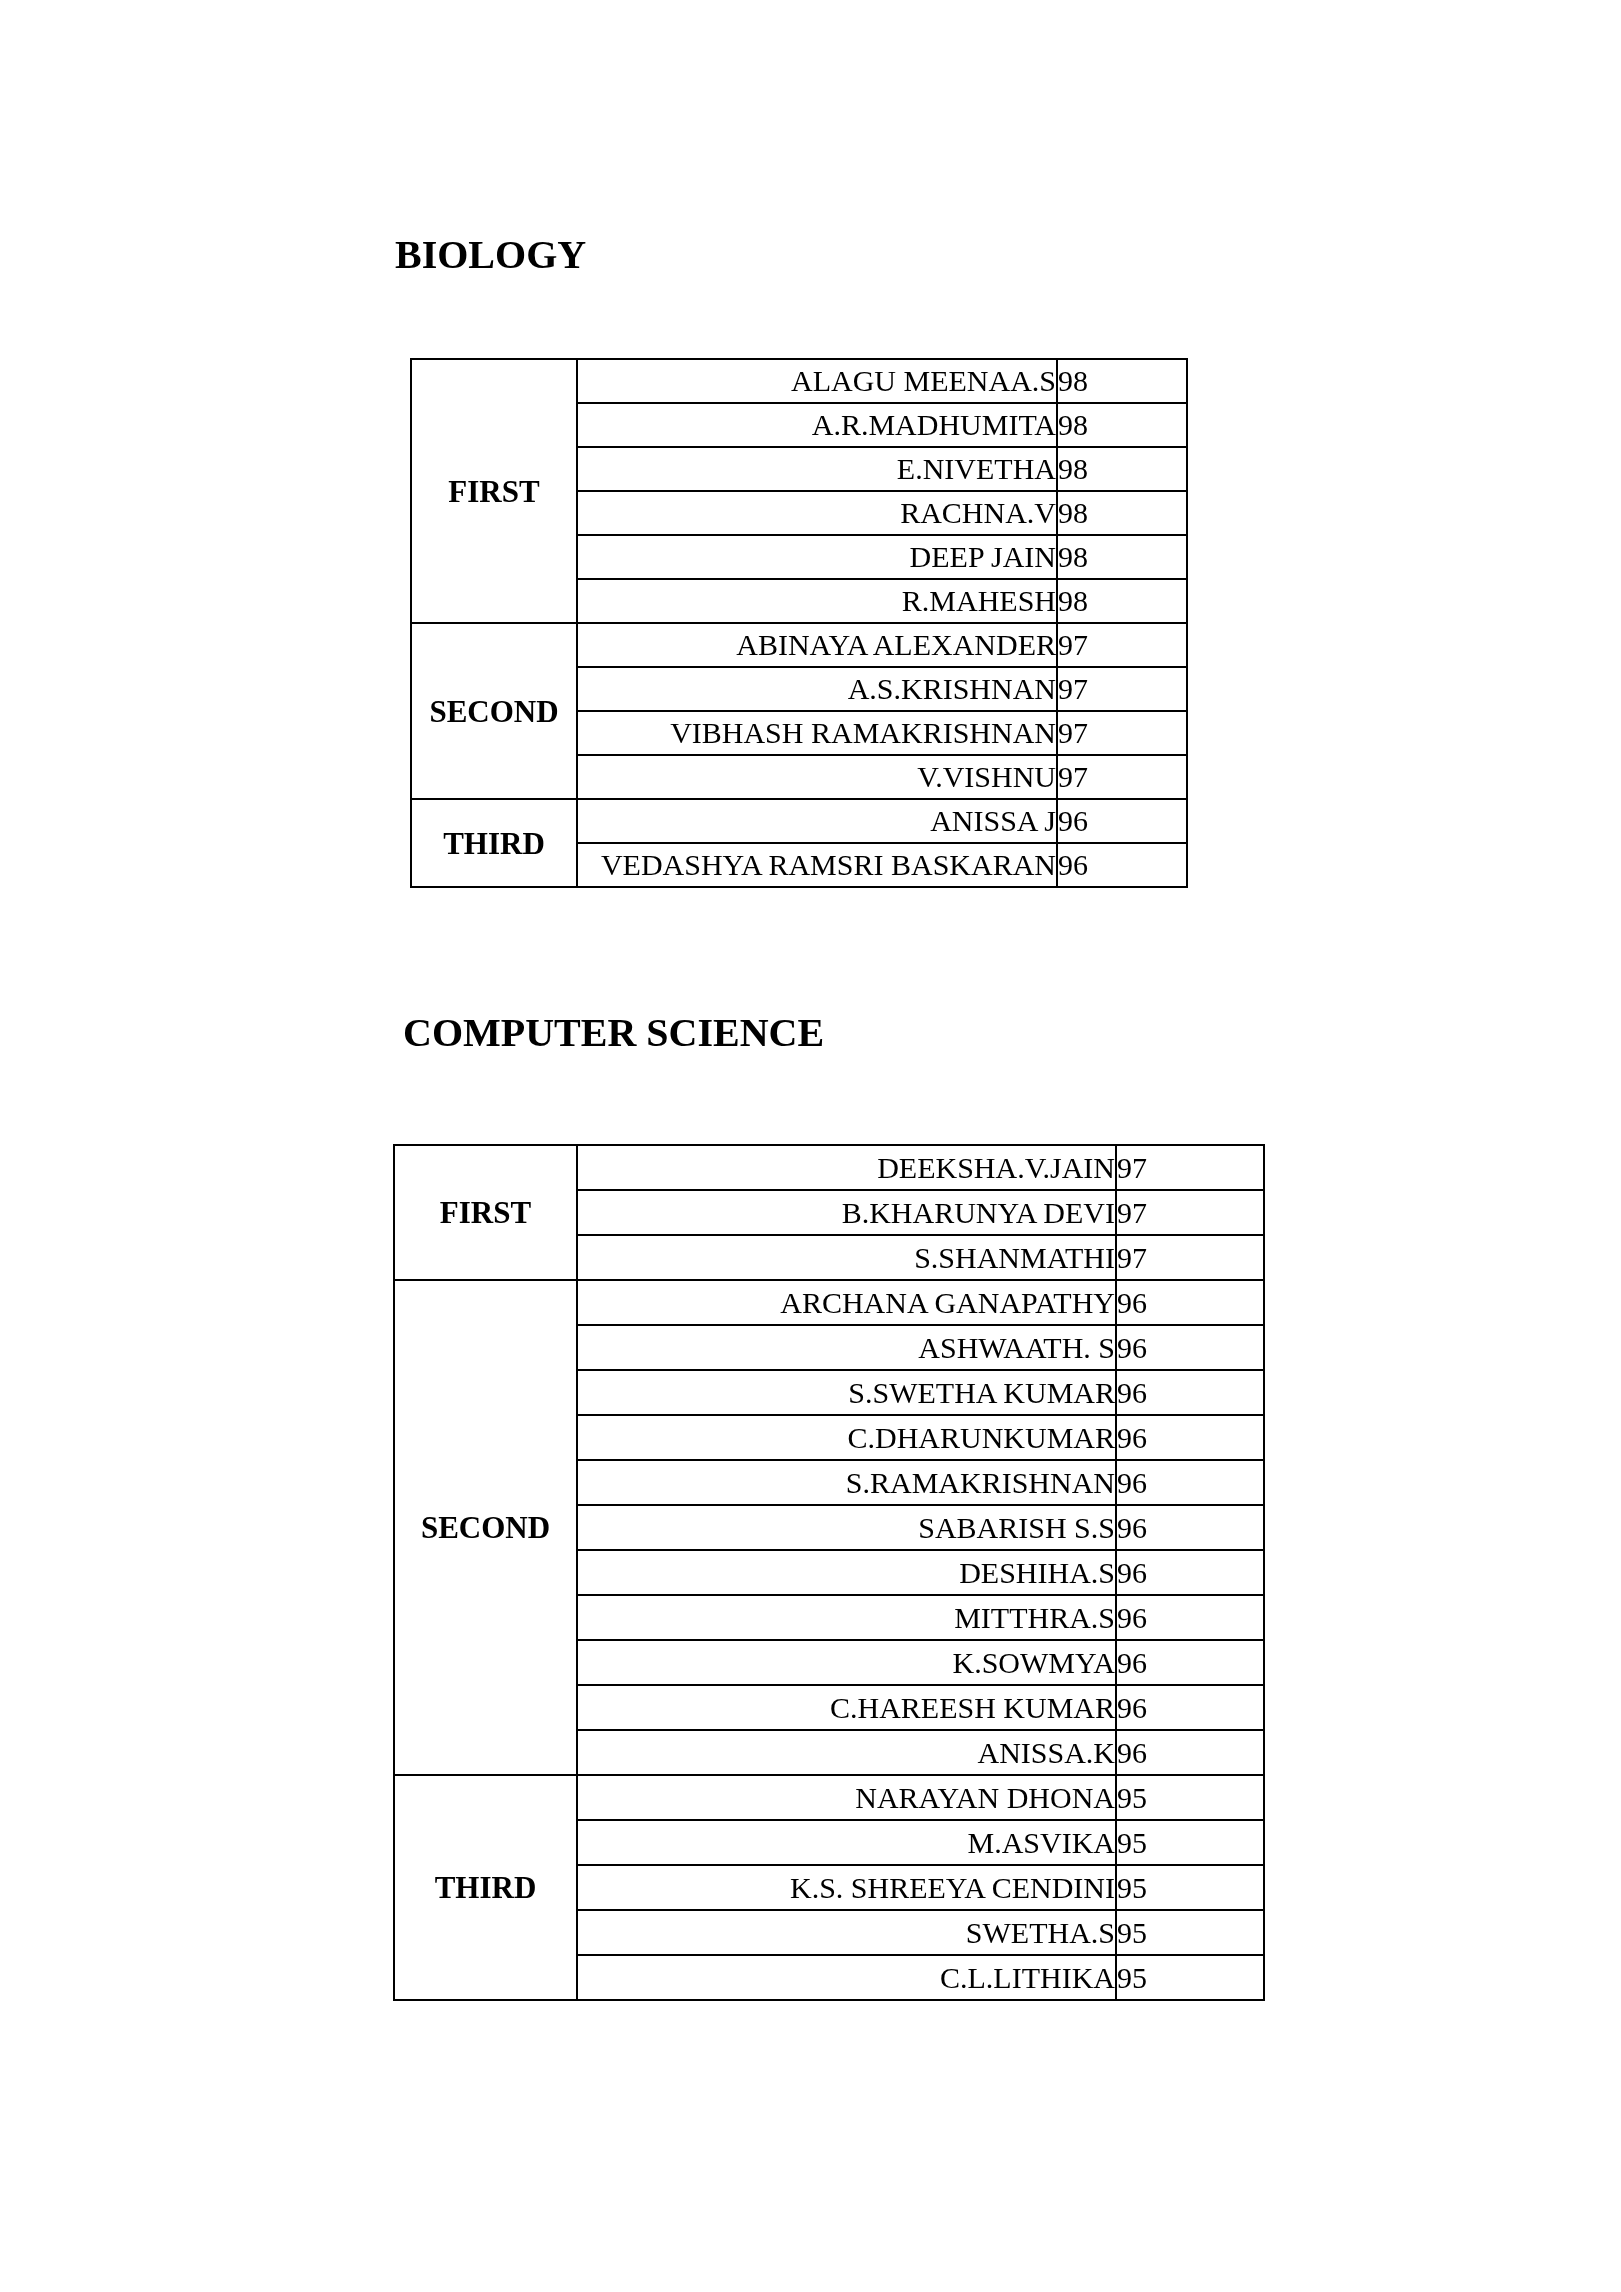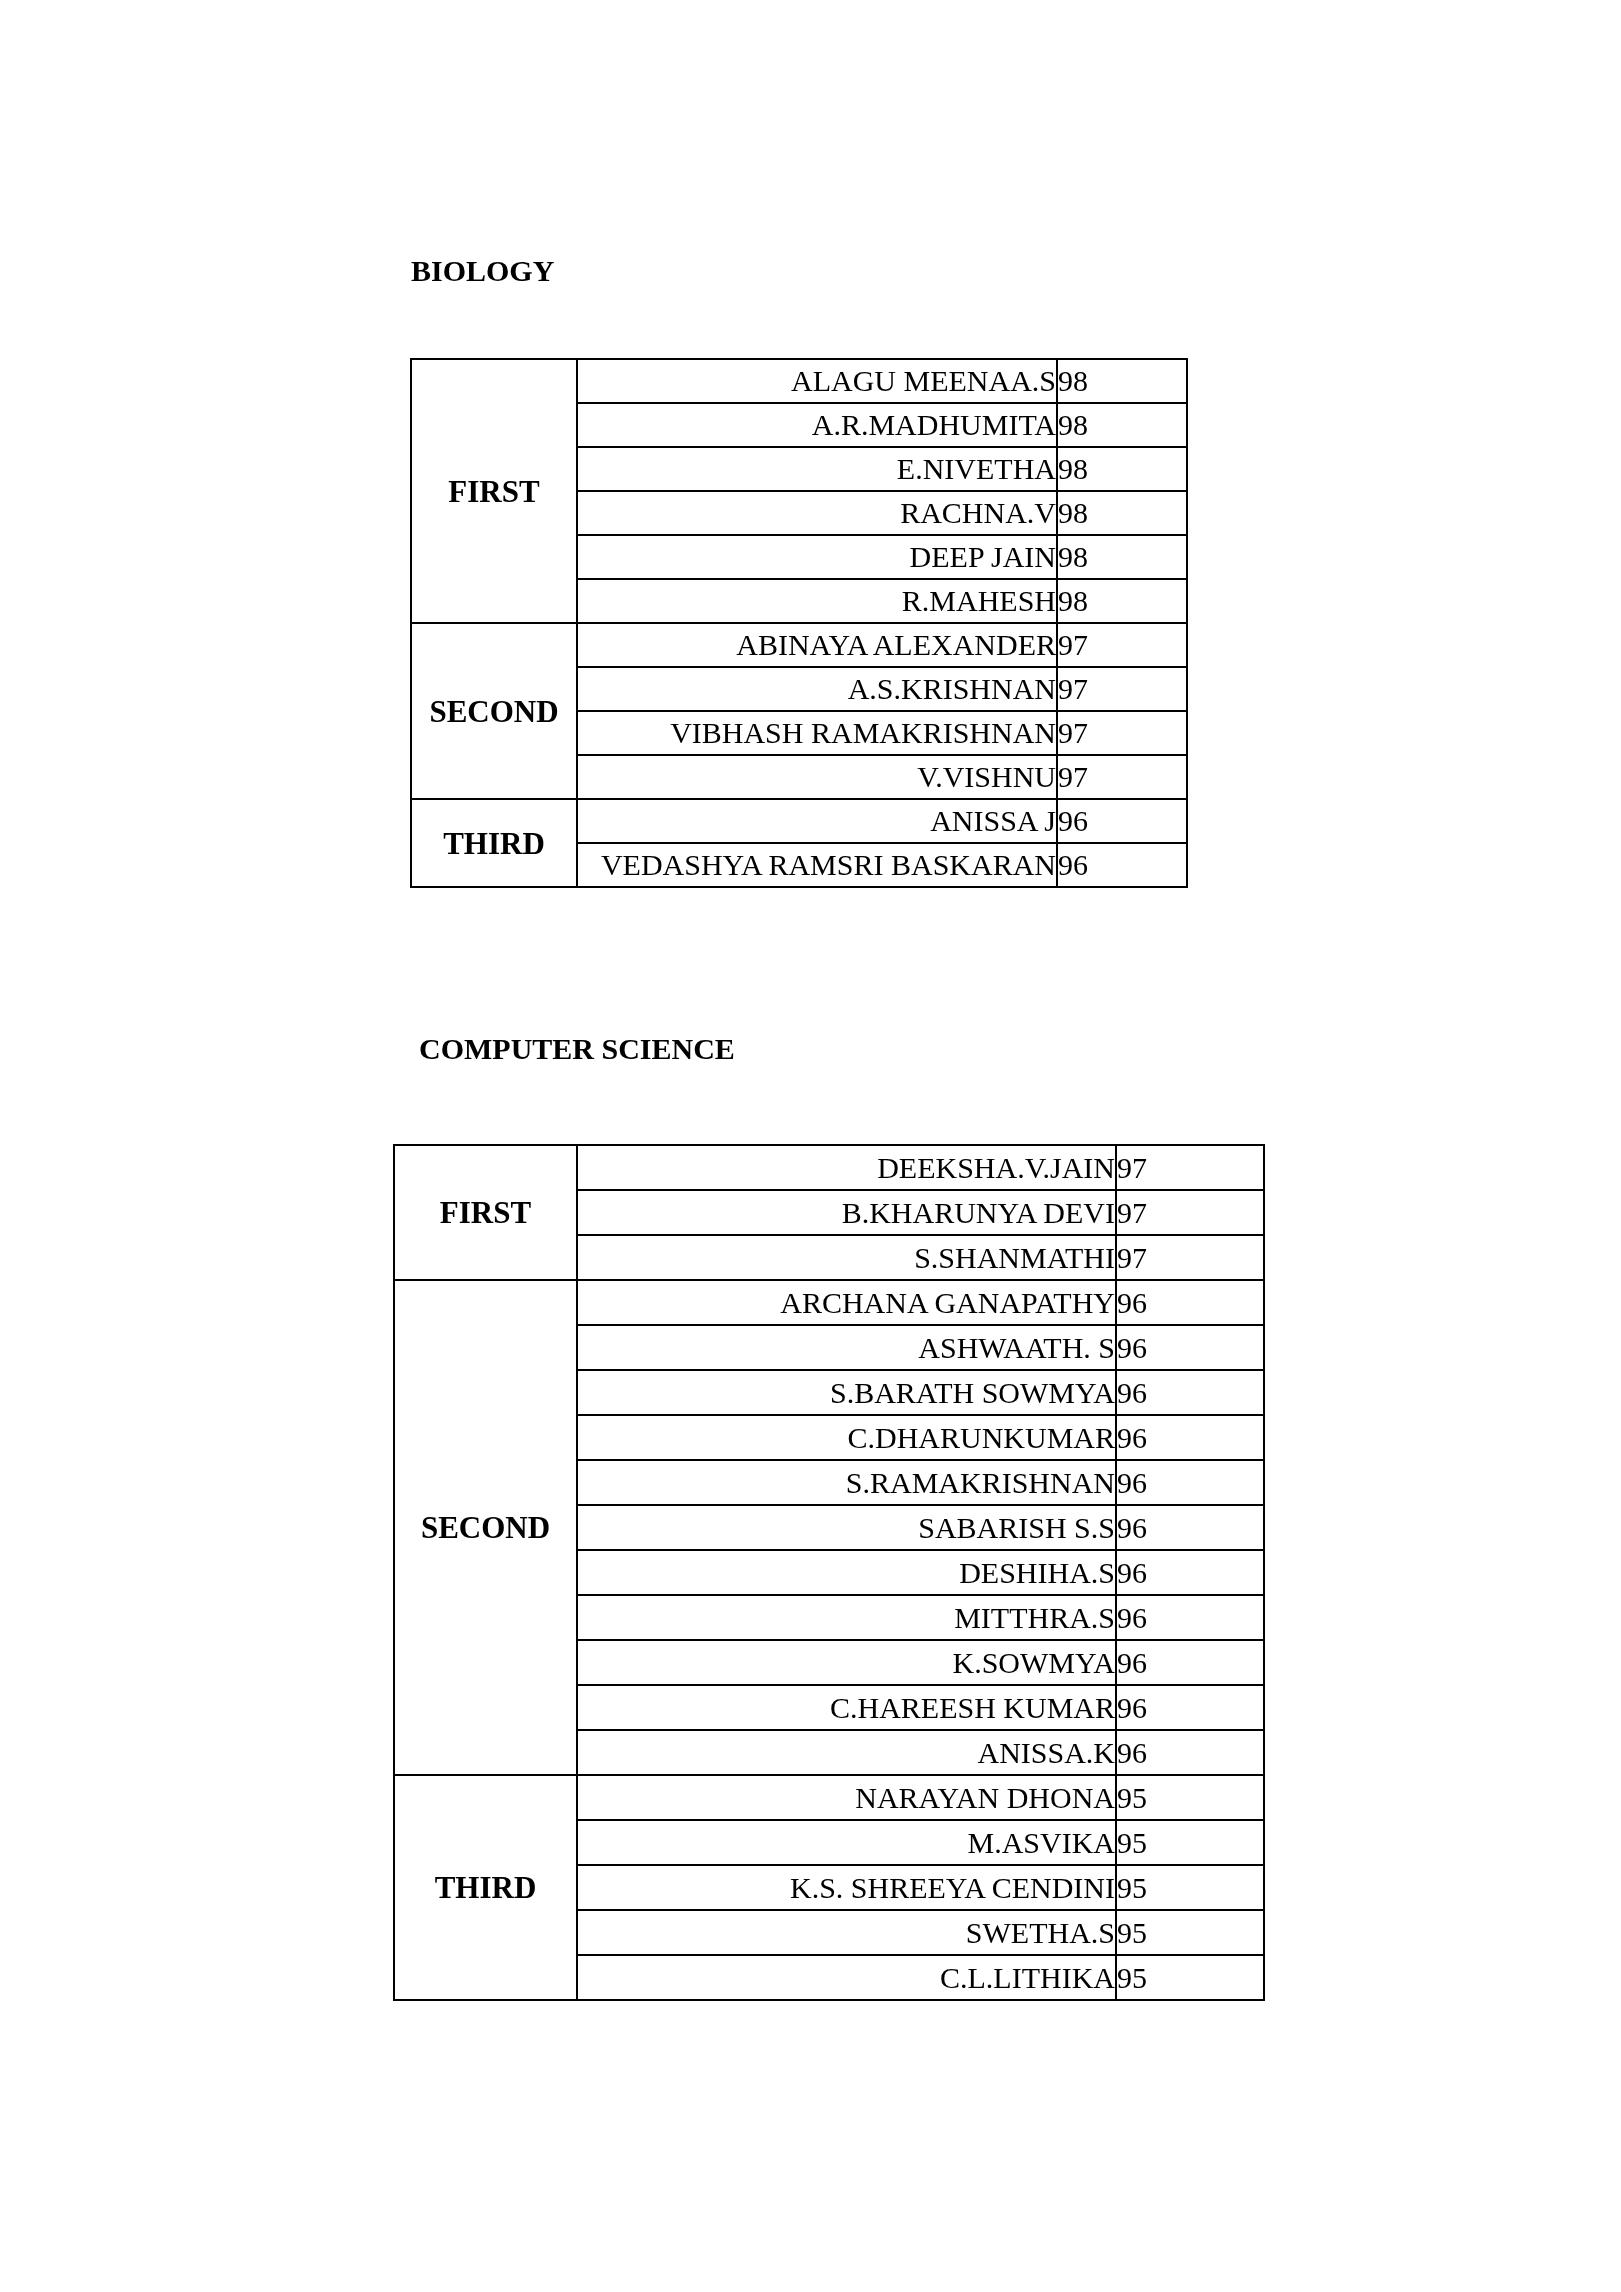--- a/index.html
+++ b/index.html
@@ -11,22 +11,22 @@
     position: relative;
     width: 1622px;
     height: 2293px;
     background: #ffffff;
     color: #000000;
     font-family: "Liberation Serif", serif;
     overflow: hidden;
   }
   .section-title {
     position: absolute;
-    margin: 16px;
-    font-size: 30px;
+    margin: 0;
+    font-size: 40px;
     line-height: 33px;
     font-weight: 700;
     white-space: nowrap;
   }
   #title-bio { left: 395px; top: 238px; }
   #title-cs  { left: 403px; top: 1016px; }
 
   table.results {
     position: absolute;
     border-collapse: collapse;
@@ -144,21 +144,21 @@
       <tr>
         <td class="rank" rowspan="11">SECOND</td>
         <td class="name">ARCHANA GANAPATHY</td>
         <td class="score">96</td>
       </tr>
       <tr>
         <td class="name">ASHWAATH. S</td>
         <td class="score">96</td>
       </tr>
       <tr>
-        <td class="name">S.BARATH SOWMYA</td>
+        <td class="name">S.SWETHA KUMAR</td>
         <td class="score">96</td>
       </tr>
       <tr>
         <td class="name">C.DHARUNKUMAR</td>
         <td class="score">96</td>
       </tr>
       <tr>
         <td class="name">S.RAMAKRISHNAN</td>
         <td class="score">96</td>
       </tr>

